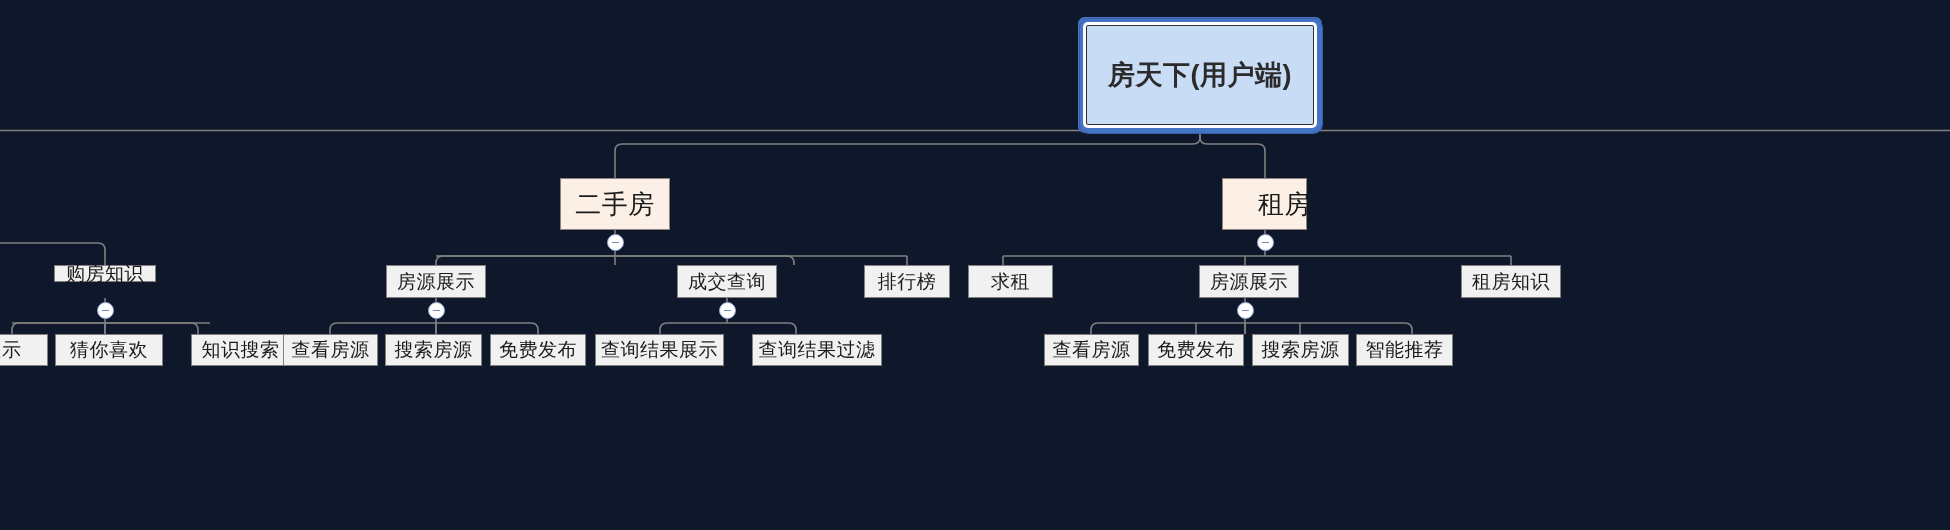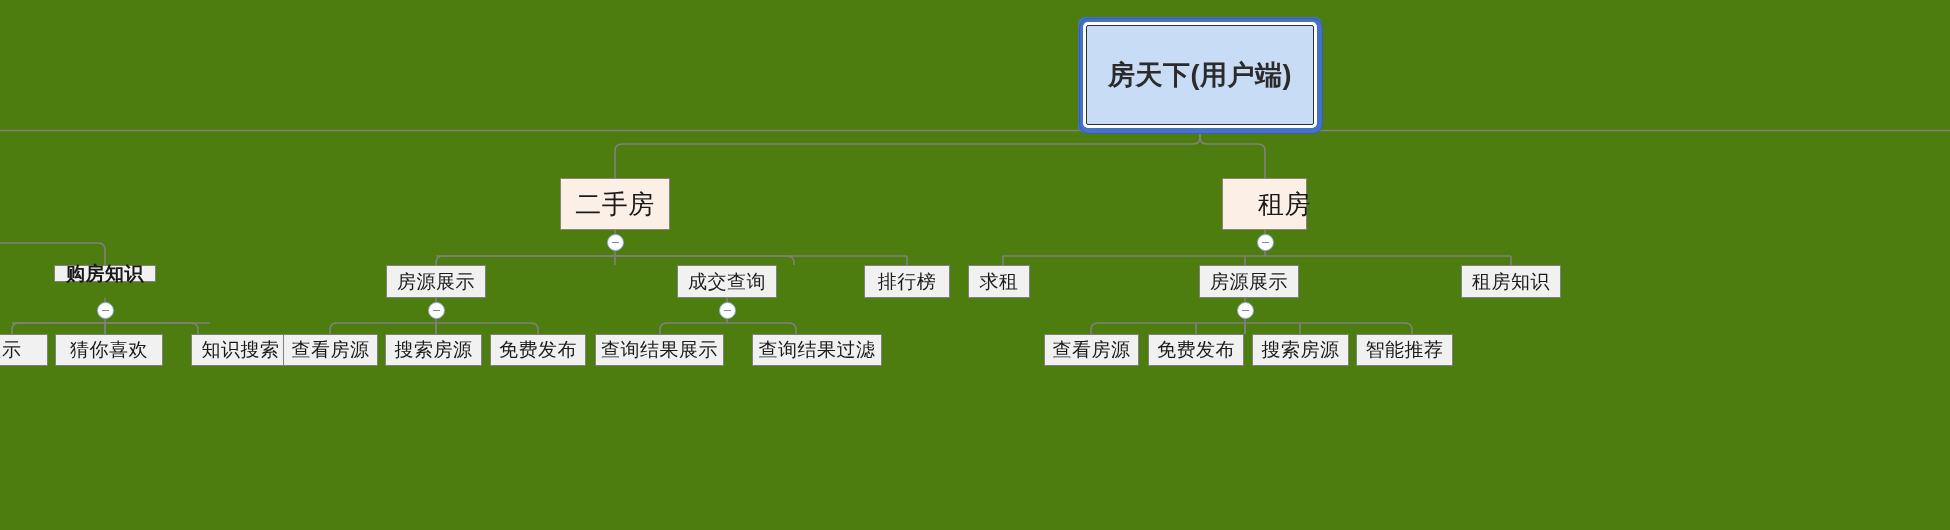--- a/index.html
+++ b/index.html
@@ -1,21 +1,21 @@
 <!DOCTYPE html>
 <html><head>
 <meta charset="utf-8">
 <title>Mind Map</title>
 <style>
   html,body{margin:0;padding:0;background:#ffffff;}
   body{
     font-family:"Liberation Sans","DejaVu Sans",sans-serif;
     width:1950px;height:530px;overflow:hidden;
   }
-  #stage{position:relative;width:1950px;height:530px;background:#4d7c0f;}
+  #stage{position:relative;width:1950px;height:530px;background:#0f172a;}
 
   
   #wires{position:absolute;left:0;top:0;width:1950px;height:530px;}
 
   
   .node{
     position:absolute;
     box-sizing:border-box;
     display:flex;align-items:center;justify-content:center;
     text-align:center;
@@ -137,33 +137,33 @@
   </div>
   <div class="root-ring" style="left:1079px;top:18px;width:242px;height:114px;"></div>
 
   <div class="node l2" style="left:560px;top:178px;width:110px;height:52px;">
     <span>二手房</span>
   </div>
   <div class="node l2" style="left:1222px;top:178px;width:85px;height:52px;padding-left:40px;">
     <span>租房</span>
   </div>
 
-  <div class="node l3" style="left:54px;top:265px;width:102px;height:17px;font-weight:bold;">
+  <div class="node l3" style="left:54px;top:265px;width:102px;height:17px;">
     <span>购房知识</span>
   </div>
   <div class="node l3" style="left:386px;top:265px;width:100px;height:33px;">
     <span>房源展示</span>
   </div>
   <div class="node l3" style="left:677px;top:265px;width:100px;height:33px;">
     <span>成交查询</span>
   </div>
   <div class="node l3" style="left:864px;top:265px;width:86px;height:33px;">
     <span>排行榜</span>
   </div>
-  <div class="node l3" style="left:968px;top:265px;width:62px;height:33px;">
+  <div class="node l3" style="left:968px;top:265px;width:85px;height:33px;">
     <span>求租</span>
   </div>
   <div class="node l3" style="left:1199px;top:265px;width:100px;height:33px;">
     <span>房源展示</span>
   </div>
   <div class="node l3" style="left:1461px;top:265px;width:100px;height:33px;">
     <span>租房知识</span>
   </div>
 
   <div class="node l4" style="left:-44px;top:334px;width:92px;height:32px;">

